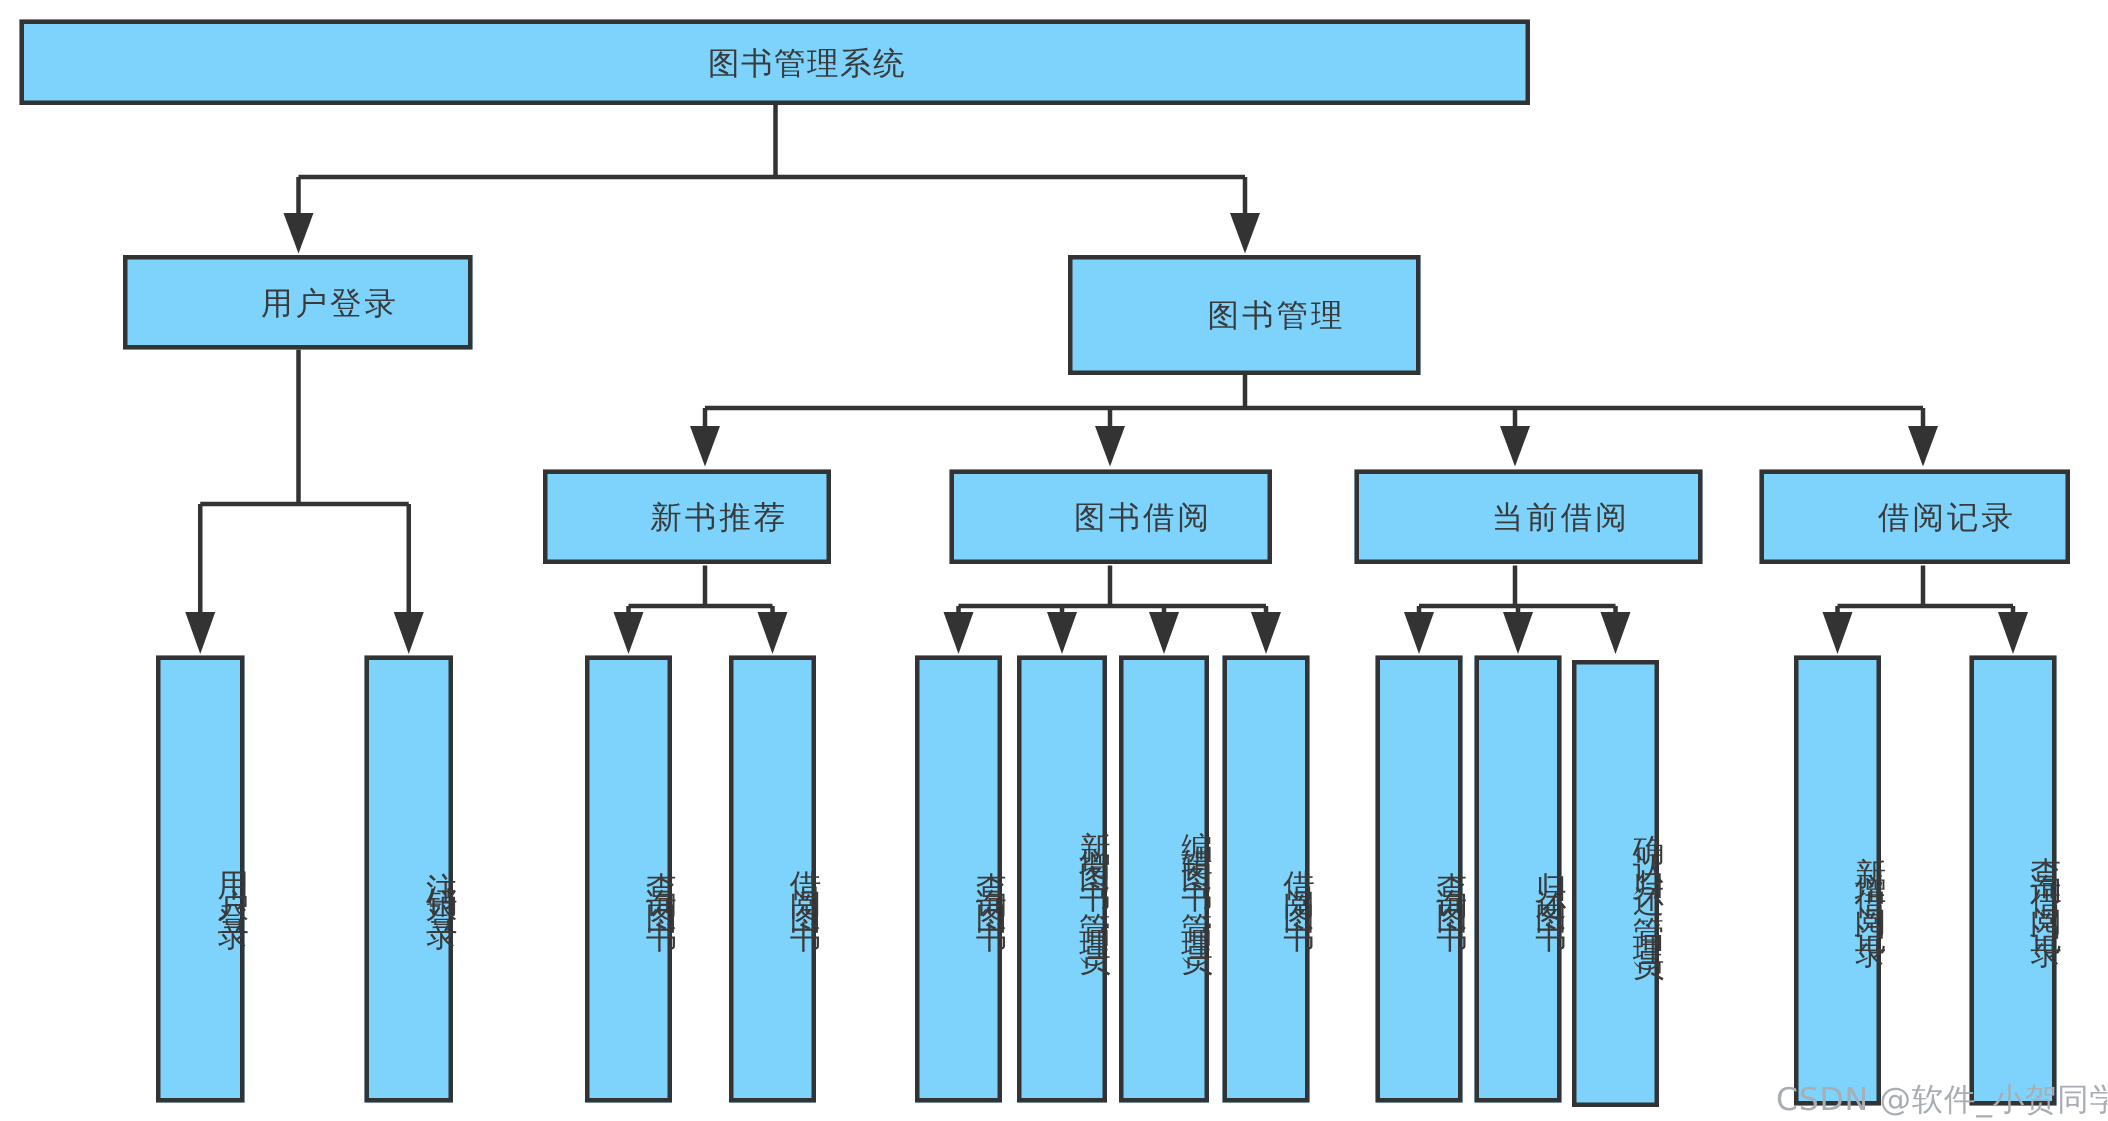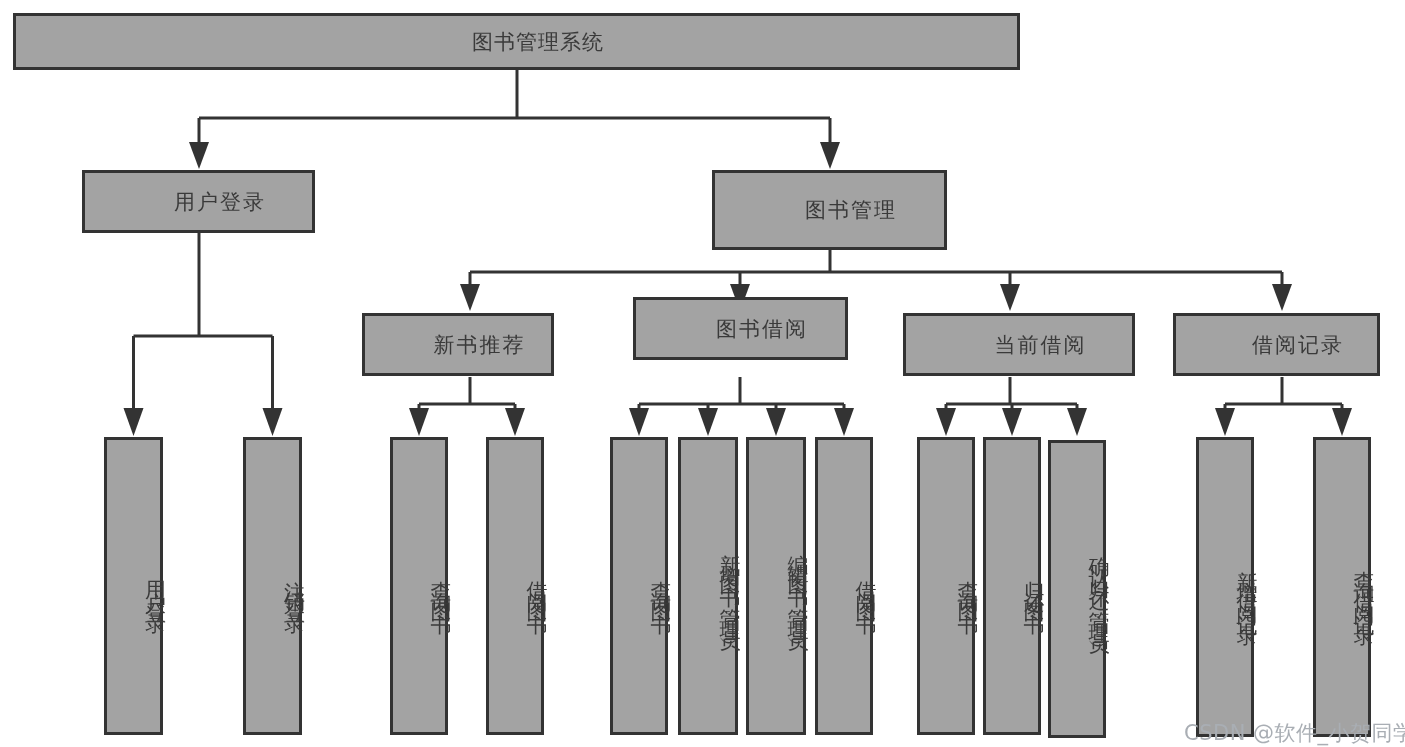--- a/index.html
+++ b/index.html
@@ -1,21 +1,21 @@
 <!DOCTYPE html>
 <html><head>
 <meta charset="utf-8">
 <style>
   html,body{margin:0;padding:0;background:#ffffff;}
   body{font-family:"DejaVu Sans","Liberation Sans",sans-serif;}
   .canvas{position:relative;width:1405px;height:747px;background:#ffffff;overflow:hidden;}
   .connectors{position:absolute;left:0;top:0;width:1405px;height:747px;z-index:1;}
   .connectors path{stroke:#333333;stroke-width:3;fill:none;}
   .connectors polygon{fill:#333333;stroke:none;}
-  .node{position:absolute;box-sizing:border-box;background:#a3a3a3;border:3px solid #333333;
+  .node{position:absolute;box-sizing:border-box;background:#7dd3fc;border:3px solid #333333;
         display:flex;align-items:center;justify-content:center;z-index:2;color:#3a3a3a;padding-left:43px;}
   .h-label{font-size:21px;letter-spacing:2px;white-space:nowrap;color:#3a3a3a;}
   .root .h-label{letter-spacing:1px;}
   .v-label{writing-mode:vertical-rl;text-orientation:mixed;font-size:21px;letter-spacing:11px;
            line-height:1;color:#3a3a3a;white-space:nowrap;}
   .watermark{position:absolute;left:1184px;top:719px;z-index:3;font-size:21px;
              color:#a9aeb4;letter-spacing:0.5px;white-space:nowrap;}
 </style>
 </head>
 <body>
@@ -91,21 +91,21 @@
   <div class="node" style="left:82px;top:170px;width:233px;height:63px">
     <span class="h-label">用户登录</span>
   </div>
   <div class="node" style="left:712px;top:170px;width:235px;height:80px">
     <span class="h-label">图书管理</span>
   </div>
 
   <div class="node" style="left:362px;top:313px;width:192px;height:63px">
     <span class="h-label">新书推荐</span>
   </div>
-  <div class="node" style="left:633px;top:297px;width:215px;height:63px">
+  <div class="node" style="left:633px;top:313px;width:215px;height:63px">
     <span class="h-label">图书借阅</span>
   </div>
   <div class="node" style="left:903px;top:313px;width:232px;height:63px">
     <span class="h-label">当前借阅</span>
   </div>
   <div class="node" style="left:1173px;top:313px;width:207px;height:63px">
     <span class="h-label">借阅记录</span>
   </div>
 
   <div class="node" style="left:104px;top:437px;width:59px;height:298px">

